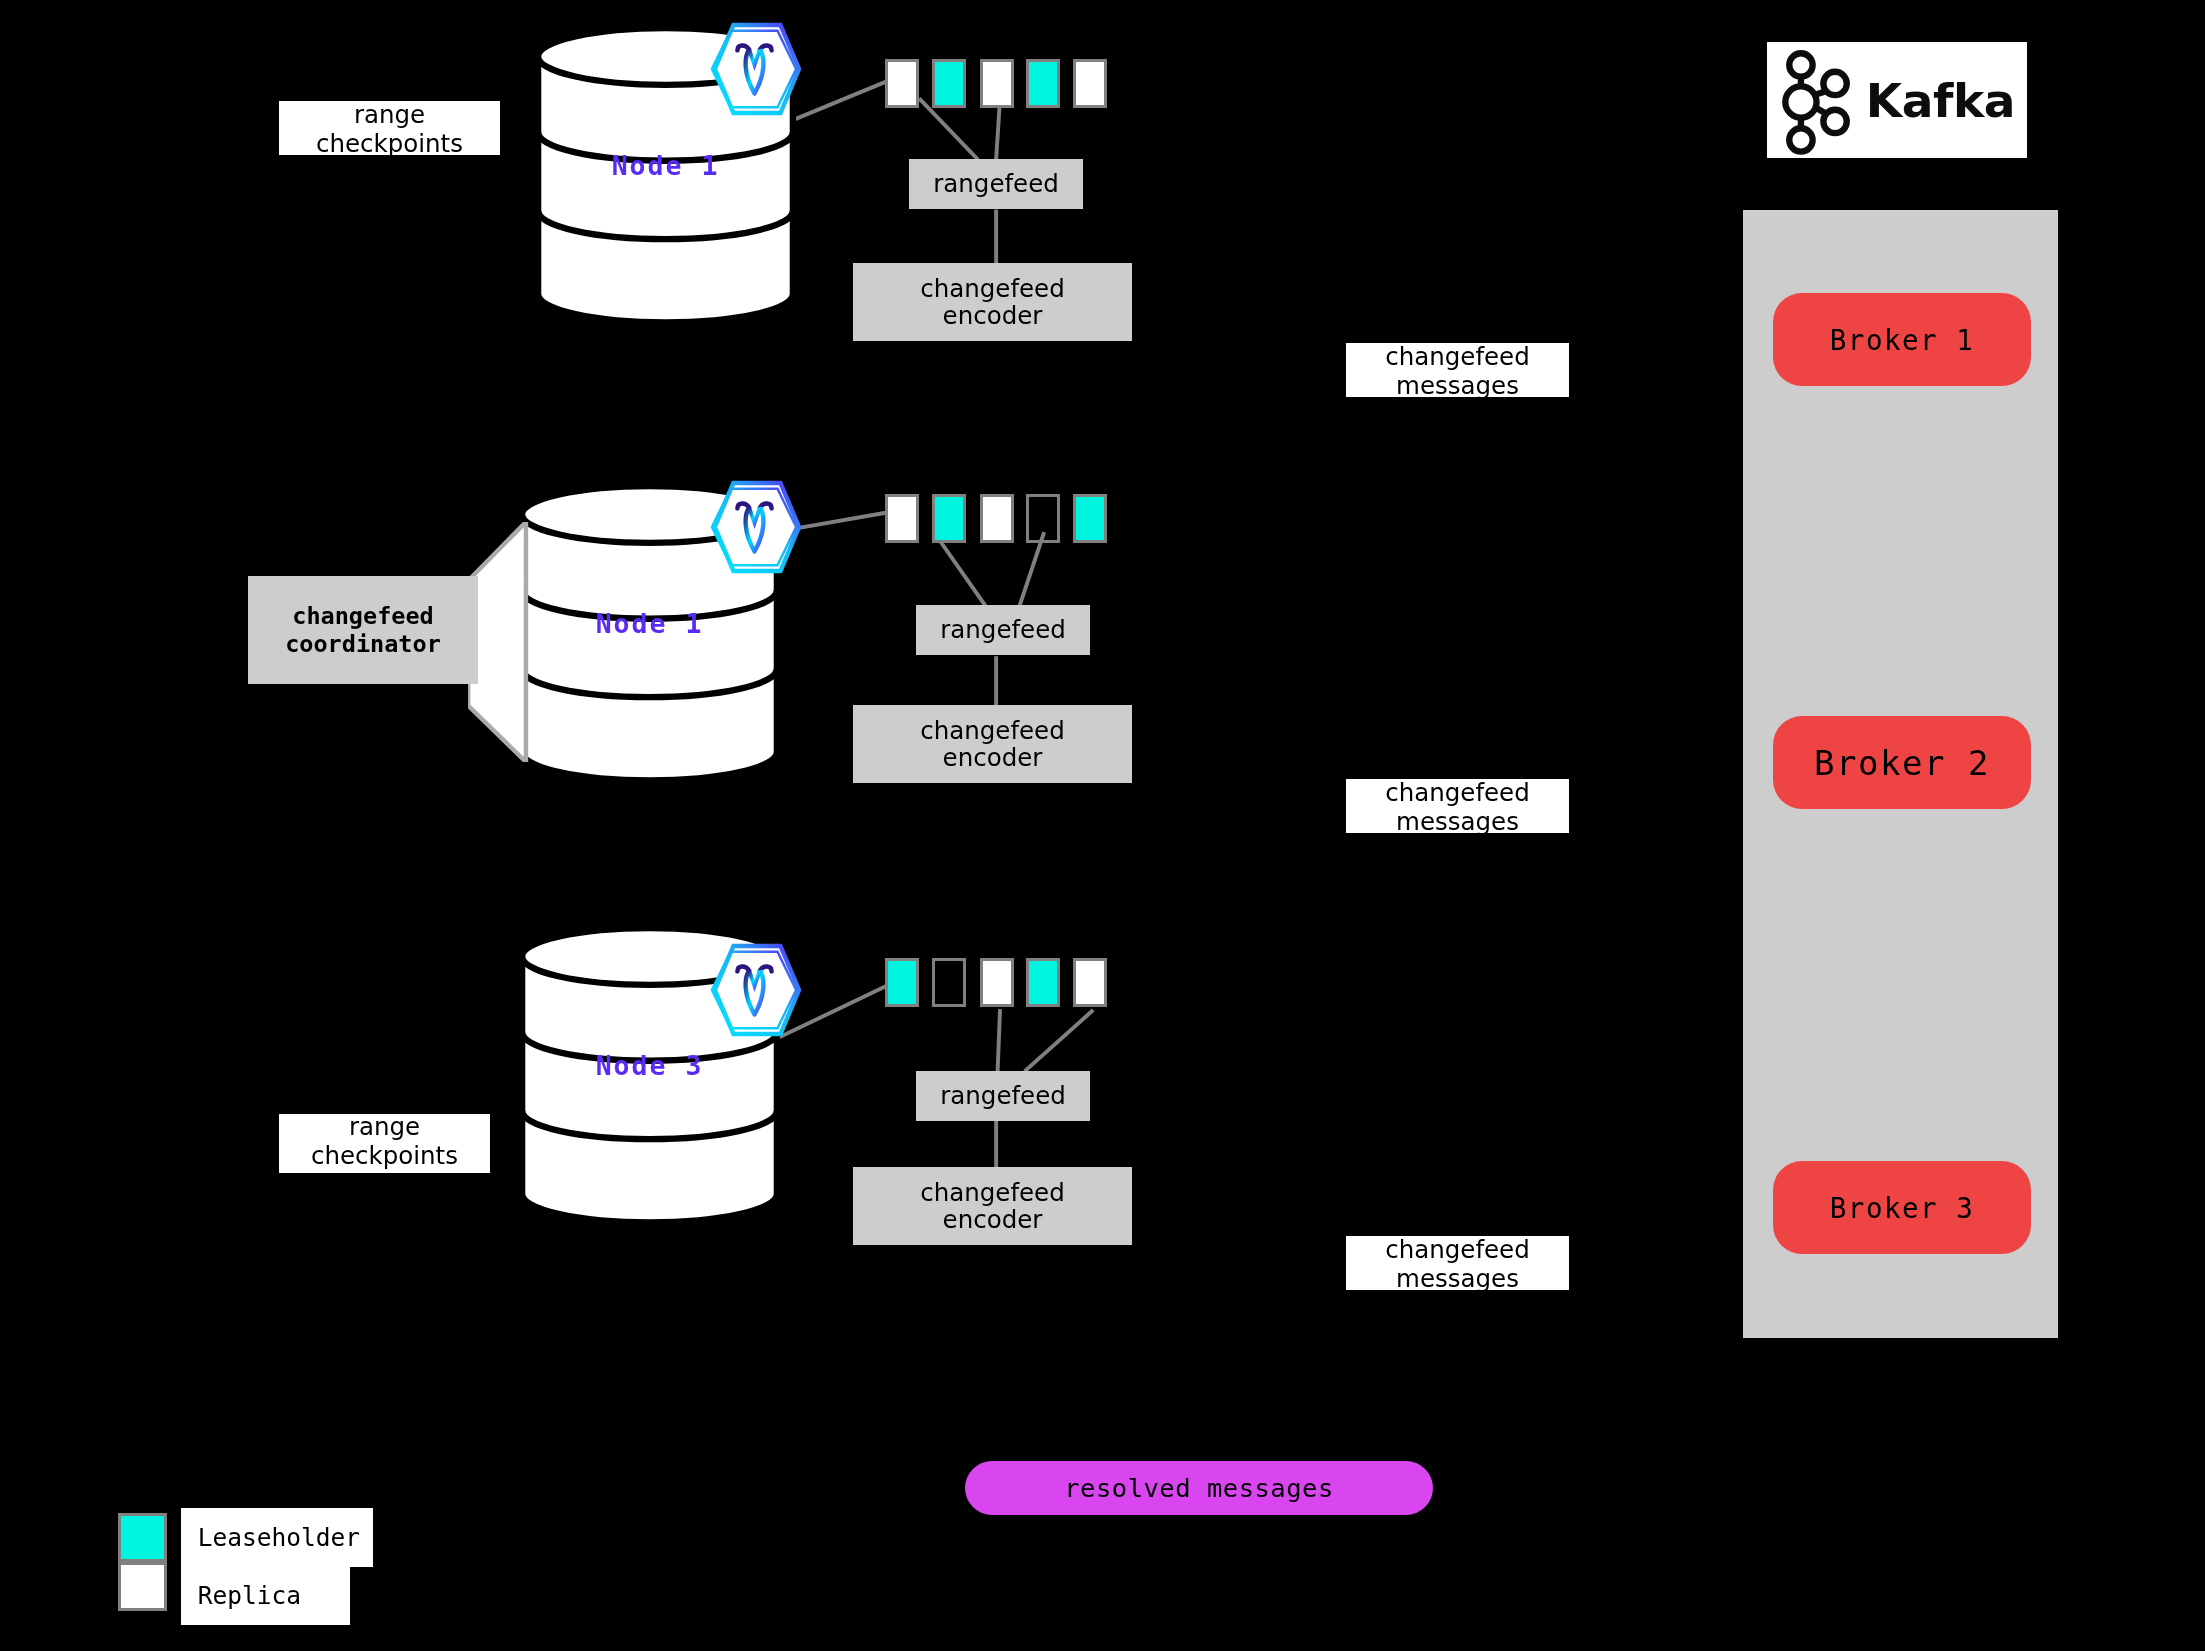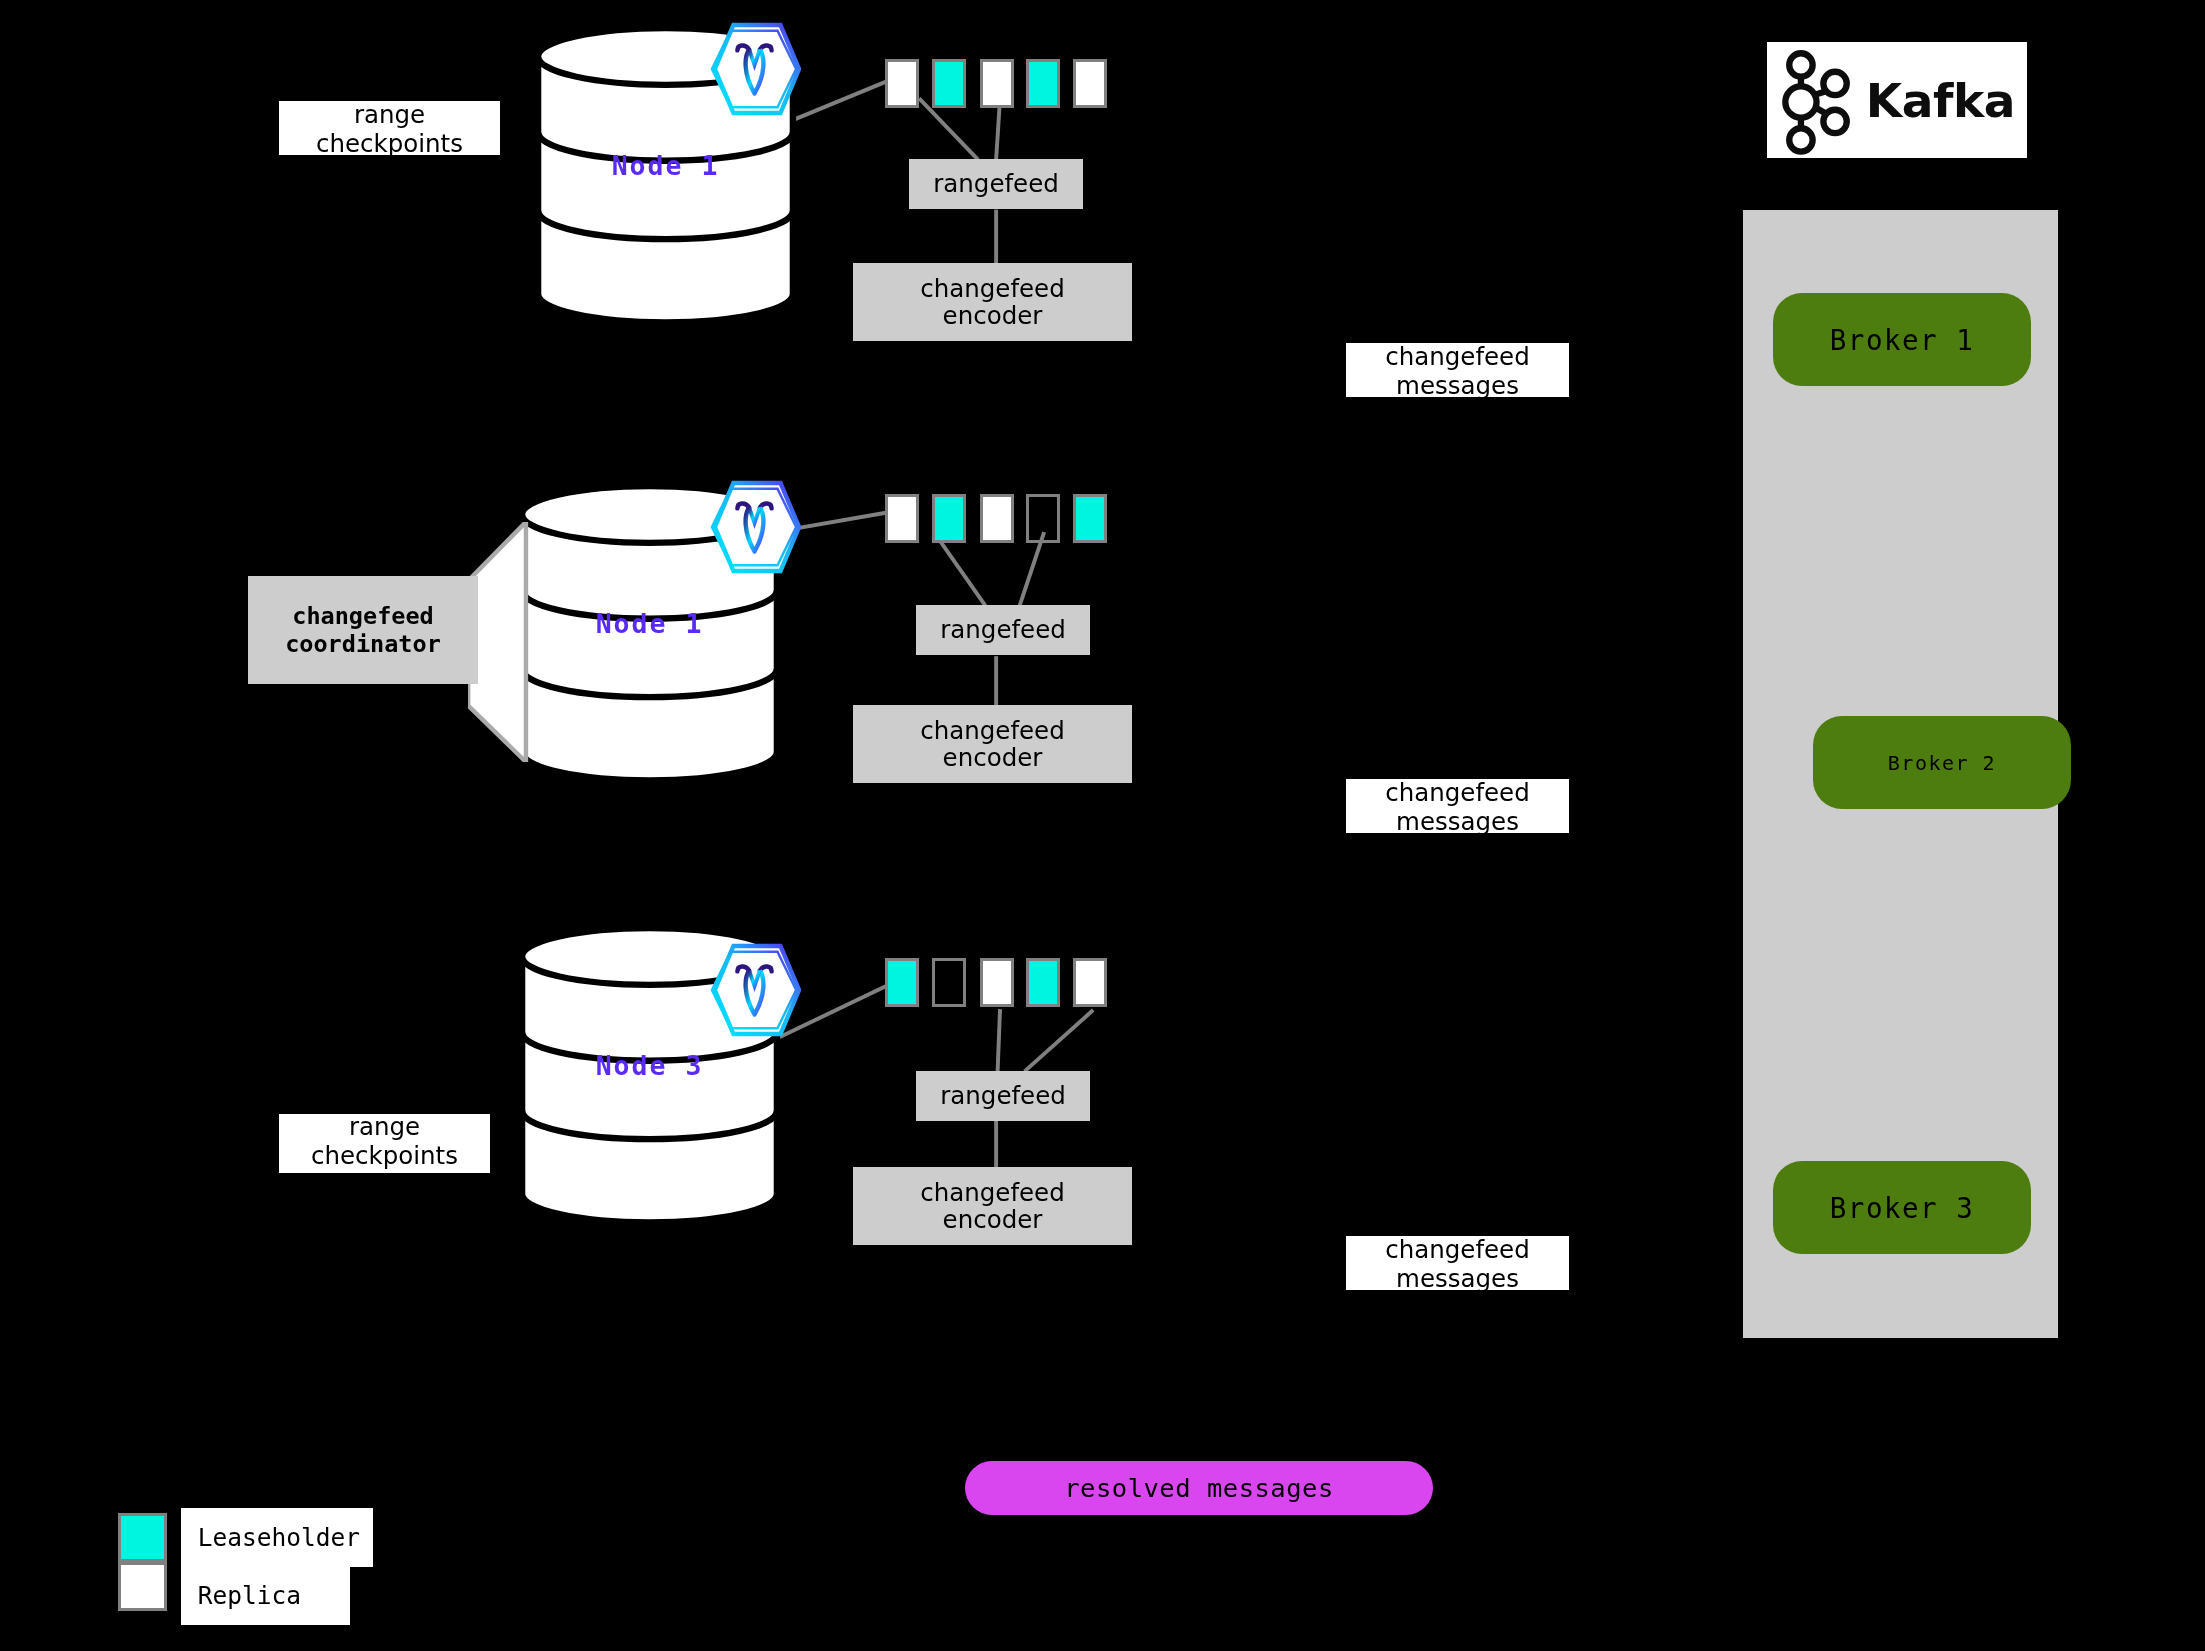--- a/index.html
+++ b/index.html
@@ -67,21 +67,21 @@
     font-weight: bold;
     color: #0d0d0d;
     letter-spacing: -0.5px;
   }
   .kafka-panel {
     position: absolute;
     background: #cdcdcd;
   }
   .broker {
     position: absolute;
-    background: #4d7c0f;
+    background: #ef4444;
     border-radius: 29px;
     display: flex;
     align-items: center;
     justify-content: center;
     font-family: "DejaVu Sans Mono", monospace;
     color: #000;
     letter-spacing: 1.5px;
   }
 
   
@@ -328,21 +328,21 @@
       <circle cx="115" cy="80" r="24" fill="#ffffff" stroke="#0d0d0d" stroke-width="13"></circle>
       <circle cx="115" cy="158" r="24" fill="#ffffff" stroke="#0d0d0d" stroke-width="13"></circle>
       <circle cx="45" cy="196" r="24" fill="#ffffff" stroke="#0d0d0d" stroke-width="13"></circle>
     </svg>
     <span class="kafka-word" style="font-size:47px;">Kafka</span>
   </div>
 
   <div class="kafka-panel" style="left:1743px; top:210px; width:315px; height:1128px;"></div>
 
   <div class="broker" style="left:1773px; top:293px; width:258px; height:93px; font-size:27.5px;">Broker 1</div>
-  <div class="broker" style="left:1773px; top:716px; width:258px; height:93px; font-size:20px;margin-left:40px;">Broker 2</div>
+  <div class="broker" style="left:1773px; top:716px; width:258px; height:93px; font-size:34px;">Broker 2</div>
   <div class="broker" style="left:1773px; top:1161px; width:258px; height:93px; font-size:27.5px;">Broker 3</div>
 
   <div class="pill" style="left:965px; top:1461px; width:468px; height:54px; font-size:25.5px;">resolved messages</div>
 
   <div class="legend-swatch" style="left:118px; top:1513px; width:49px; height:49px; background:#00f5e1;"></div>
   <div class="legend-label" style="left:181px; top:1508px; width:192px; height:59px; font-size:24.5px;">Leaseholder</div>
 
   <div class="legend-swatch" style="left:118px; top:1562px; width:49px; height:49px; background:#ffffff;"></div>
   <div class="legend-label" style="left:181px; top:1566px; width:169px; height:59px; font-size:24.5px;">Replica</div>
 

